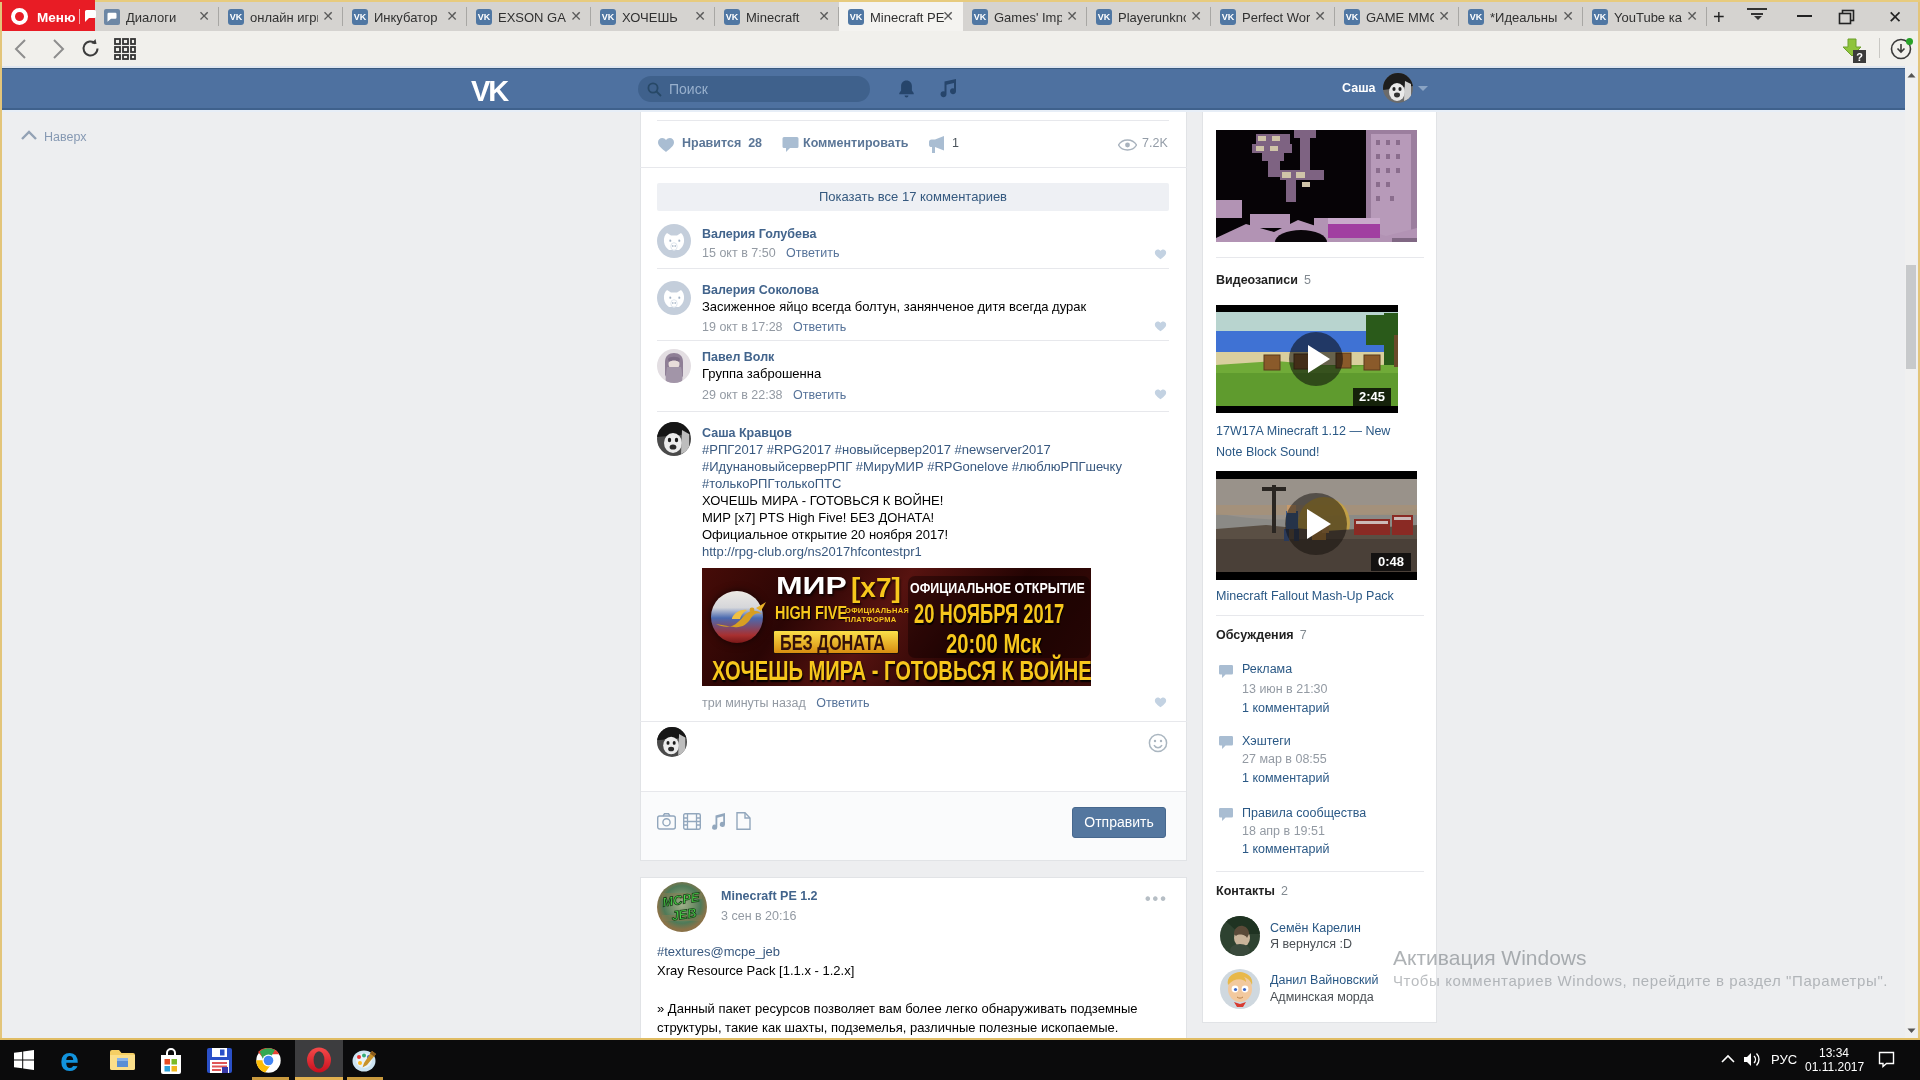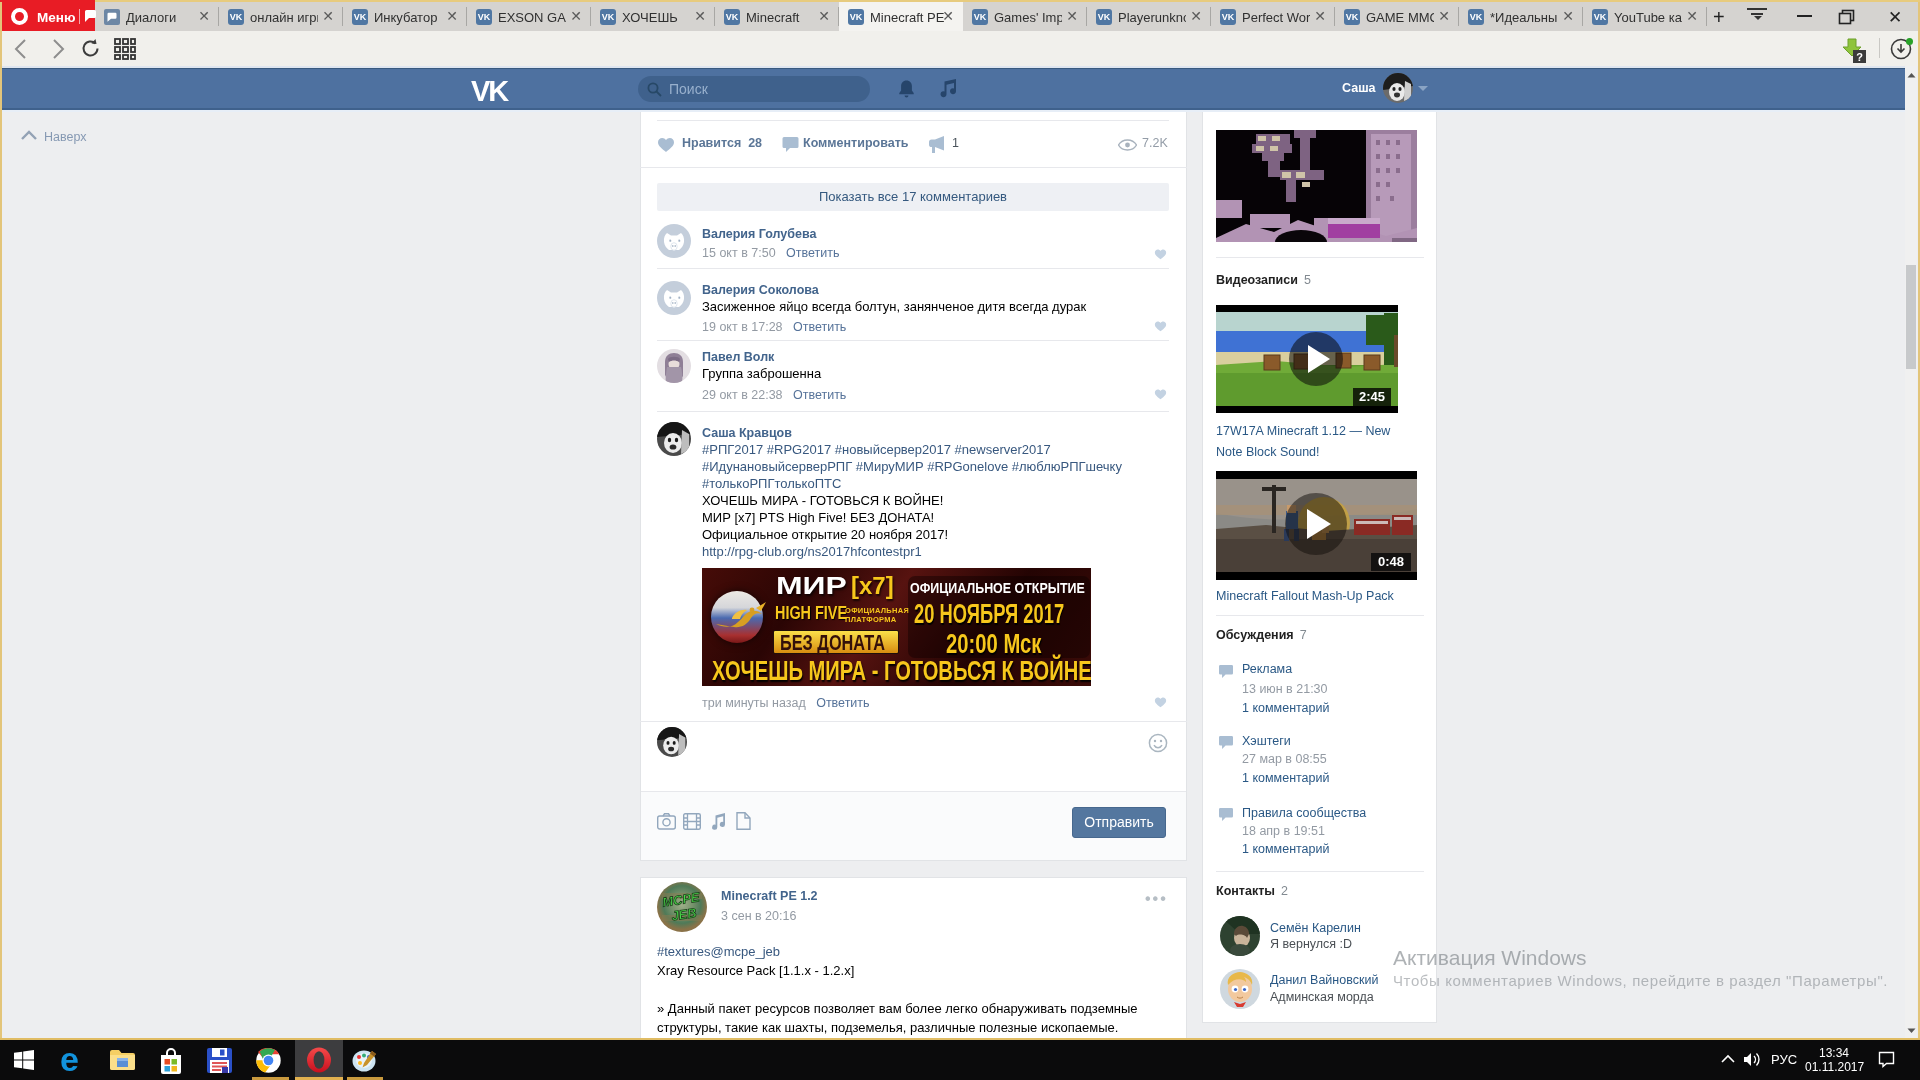--- a/index.html
+++ b/index.html
@@ -345,21 +345,21 @@
       <div class="ctext" style="left:61px;top:329px;line-height:17px"><span class="blue">#РПГ2017 #RPG2017 #новыйсервер2017 #newserver2017<br>#ИдунановыйсерверРПГ #МируМИР #RPGonelove #люблюРПГшечку<br>#толькоРПГтолькоПТС</span><br>ХОЧЕШЬ МИРА - ГОТОВЬСЯ К ВОЙНЕ!<br>МИР [x7] PTS High Five! БЕЗ ДОНАТА!<br>Официальное открытие 20 ноября 2017!<br><span class="blue">http://rpg-club.org/ns2017hfcontestpr1</span></div>
       <div class="abs" id="banner" style="left:61px;top:456px;width:389px;height:118px;background:linear-gradient(125deg,#460c08 0%,#2a0504 25%,#571310 45%,#240403 70%,#3c0b08 100%);overflow:hidden">
         <div class="abs" style="left:9px;top:23px;width:52px;height:52px;border-radius:50%;background:linear-gradient(180deg,#ece9e4 0%,#d5d6da 32%,#4a6ab0 52%,#a83030 85%,#7a1818 100%);box-shadow:0 0 9px rgba(0,0,0,0.65)"></div>
         <svg class="abs" style="left:8px;top:28px" width="72" height="44" viewBox="0 0 72 44">
             <path d="M6 28c8 4 16 4 22-2 5-4 7-9 13-11 4-1 8 0 11 3-5-2-8 0-11 4-4 7-10 10-17 9-7-1-12-2-18-3z" fill="#d89f22"></path>
             <path d="M22 22c3-6 9-9 15-8-5 3-6 6-7 9h-8z" fill="#f0c040"></path>
             <circle cx="42" cy="14" r="2.4" fill="#d89f22"></circle>
             <path d="M46 12l10-6-5 9z" fill="#e8b028"></path>
           </svg>
         <div class="abs" style="left:74px;top:4px;font-size:24px;font-weight:bold;color:#fff;white-space:nowrap;text-shadow:1px 2px 2px rgba(0,0,0,0.7);transform:scaleX(1.33);transform-origin:left">МИР</div>
-        <div class="abs" style="left:149px;top:4px;font-size:24px;font-weight:bold;color:#f7c71c;white-space:nowrap;text-shadow:1px 2px 2px rgba(0,0,0,0.7)">[x7]</div>
+        <div class="abs" style="left:149px;top:4px;font-size:28px;font-weight:bold;color:#f7c71c;white-space:nowrap;text-shadow:1px 2px 2px rgba(0,0,0,0.7)">[x7]</div>
         <div class="abs" style="left:73px;top:35px;font-size:18px;font-weight:bold;color:#f7c71c;white-space:nowrap;text-shadow:1px 1px 1px #000;transform:scaleX(0.8);transform-origin:left">HIGH FIVE</div>
         <div class="abs" style="left:143px;top:39px;font-size:7.5px;font-weight:bold;color:#f7c71c;line-height:8.5px;white-space:nowrap;letter-spacing:0.3px">ОФИЦИАЛЬНАЯ<br>ПЛАТФОРМА</div>
         <div class="abs" style="left:71px;top:62px;width:126px;height:24px;background:linear-gradient(180deg,#fae04a,#d88d10);border-radius:2px;border:1px solid #20100a"></div>
         <div class="abs" style="left:78px;top:63px;font-size:22px;font-weight:bold;color:#33100a;white-space:nowrap;line-height:24px;transform:scaleX(0.74);transform-origin:left">БЕЗ ДОНАТА</div>
         <div class="abs" style="left:206px;top:8px;width:182px;height:82px;background:rgba(12,1,1,0.42);border-radius:7px"></div>
         <div class="abs" style="left:208px;top:11px;font-size:15px;font-weight:bold;color:#fff;white-space:nowrap;transform:scaleX(0.83);transform-origin:left">ОФИЦИАЛЬНОЕ ОТКРЫТИЕ</div>
         <div class="abs" style="left:212px;top:31px;font-size:27px;font-weight:bold;color:#f7c71c;white-space:nowrap;text-shadow:1px 2px 1px #000;transform:scaleX(0.68);transform-origin:left">20 НОЯБРЯ 2017</div>
         <div class="abs" style="left:244px;top:61px;font-size:27px;font-weight:bold;color:#f7c71c;white-space:nowrap;text-shadow:1px 2px 1px #000;transform:scaleX(0.75);transform-origin:left">20:00 Мск</div>
         <div class="abs" style="left:10px;top:87px;font-size:28px;font-weight:bold;color:#f7c71c;white-space:nowrap;text-shadow:1px 2px 2px #000;transform:scaleX(0.72);transform-origin:left">ХОЧЕШЬ МИРА - ГОТОВЬСЯ К ВОЙНЕ</div>
       </div>

